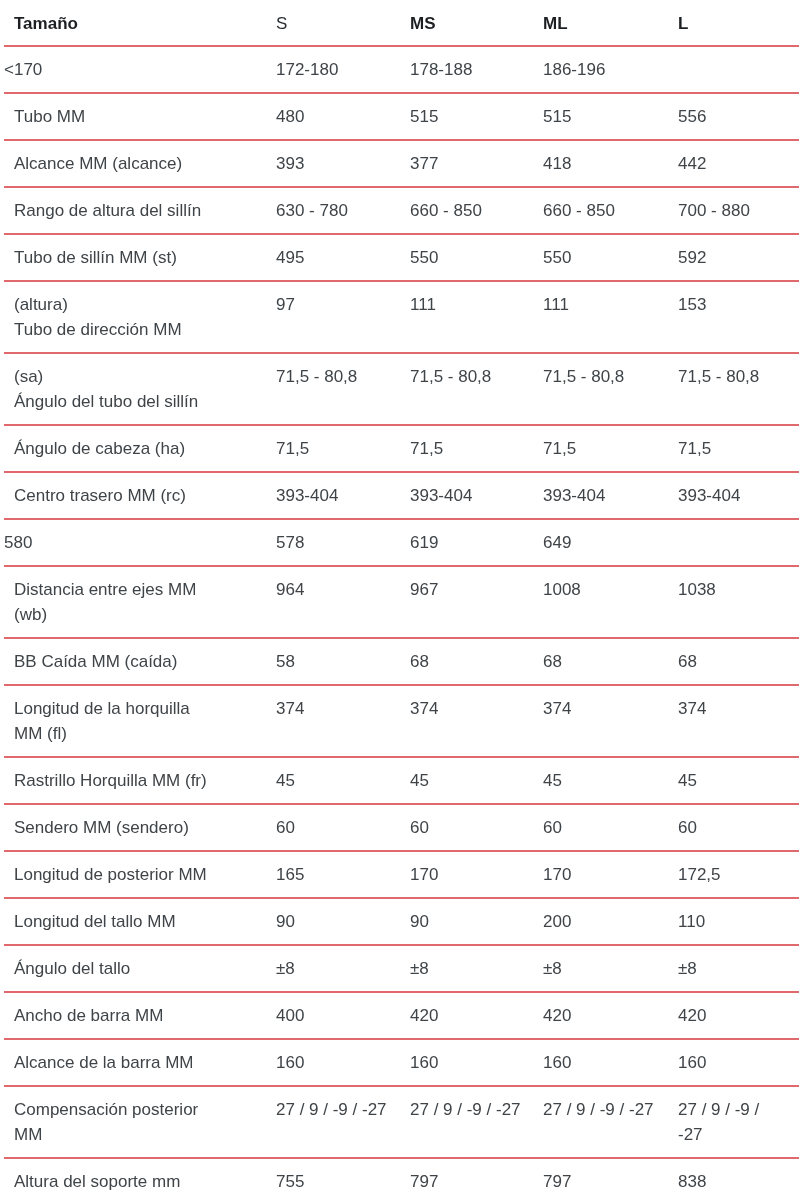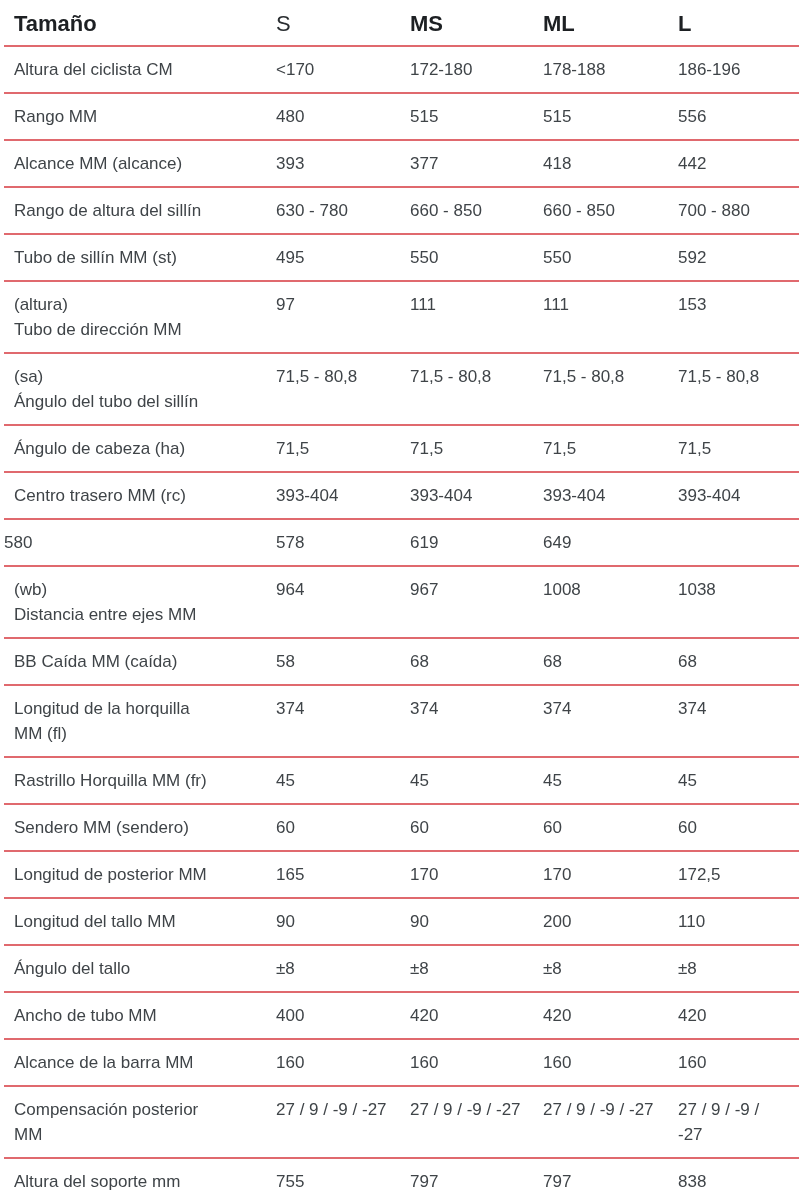--- a/index.html
+++ b/index.html
@@ -37,21 +37,21 @@
   }
   .cell.value{
     padding-right:20px;
   }
   .row.header{
     padding:11px 0 9px 0;
   }
   .row.header .cell{
     font-weight:700;
     color:var(--header-text);
-    font-size:22px;
+    font-size:17px;
   }
   
   .row.header .cell.size-s{
     font-weight:400;
     color:#2a2e31;
   }
 </style>
 </head>
 <body>
 
@@ -60,32 +60,29 @@
   <div class="row header">
     <div class="cell label">Tamaño</div>
     <div class="cell value size-s">S</div>
     <div class="cell value">MS</div>
     <div class="cell value">ML</div>
     <div class="cell value">L</div>
   </div>
 
   <div>
     <div class="row">
-      <div class="cell label">
-          <div>Altura del ciclista CM</div>
-        </div>
       <div class="cell value">&lt;170</div>
       <div class="cell value">172-180</div>
       <div class="cell value">178-188</div>
       <div class="cell value">186-196</div>
     </div>
 
     <div class="row">
       <div class="cell label">
-          <div>Rango MM</div>
+          <div>Tubo MM</div>
         </div>
       <div class="cell value">480</div>
       <div class="cell value">515</div>
       <div class="cell value">515</div>
       <div class="cell value">556</div>
     </div>
 
     <div class="row">
       <div class="cell label">
           <div>Alcance MM (alcance)</div>
@@ -160,22 +157,22 @@
 
     <div class="row">
       <div class="cell value">580</div>
       <div class="cell value">578</div>
       <div class="cell value">619</div>
       <div class="cell value">649</div>
     </div>
 
     <div class="row">
       <div class="cell label">
+          <div>Distancia entre ejes MM</div>
           <div>(wb)</div>
-          <div>Distancia entre ejes MM</div>
         </div>
       <div class="cell value">964</div>
       <div class="cell value">967</div>
       <div class="cell value">1008</div>
       <div class="cell value">1038</div>
     </div>
 
     <div class="row">
       <div class="cell label">
           <div>BB Caída MM (caída)</div>
@@ -242,21 +239,21 @@
           <div>Ángulo del tallo</div>
         </div>
       <div class="cell value">±8</div>
       <div class="cell value">±8</div>
       <div class="cell value">±8</div>
       <div class="cell value">±8</div>
     </div>
 
     <div class="row">
       <div class="cell label">
-          <div>Ancho de tubo MM</div>
+          <div>Ancho de barra MM</div>
         </div>
       <div class="cell value">400</div>
       <div class="cell value">420</div>
       <div class="cell value">420</div>
       <div class="cell value">420</div>
     </div>
 
     <div class="row">
       <div class="cell label">
           <div>Alcance de la barra MM</div>

